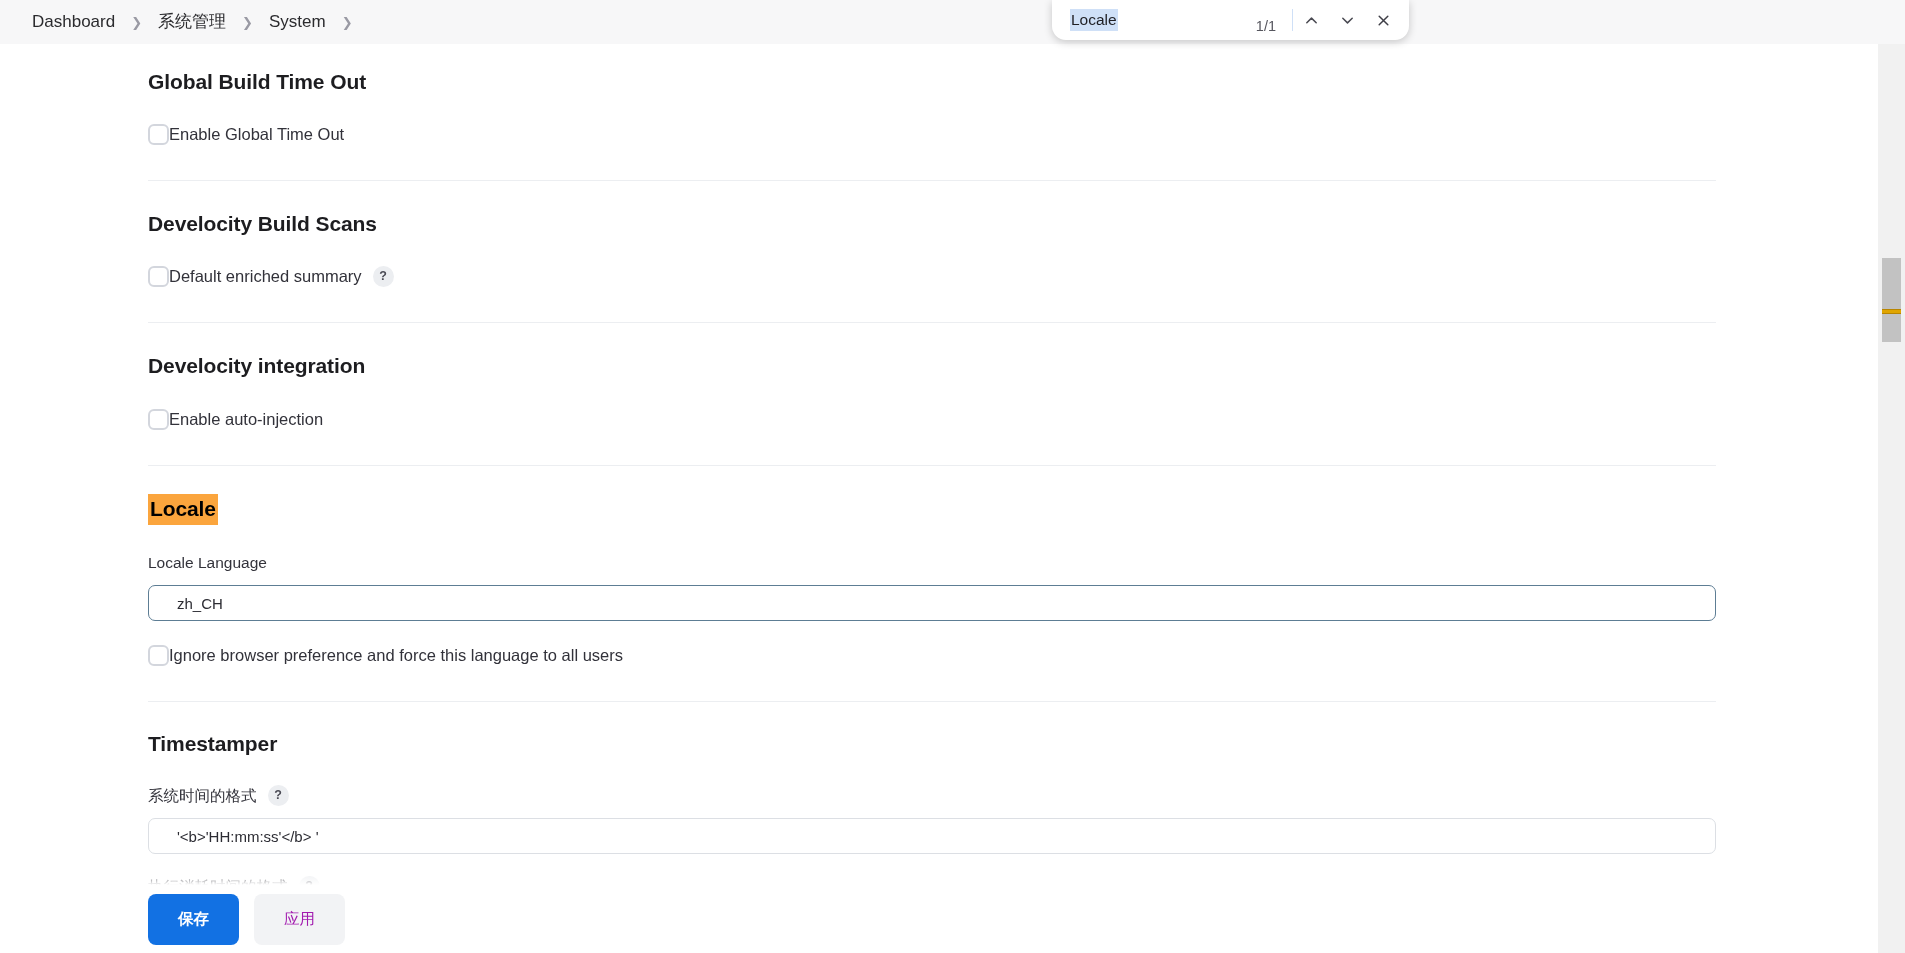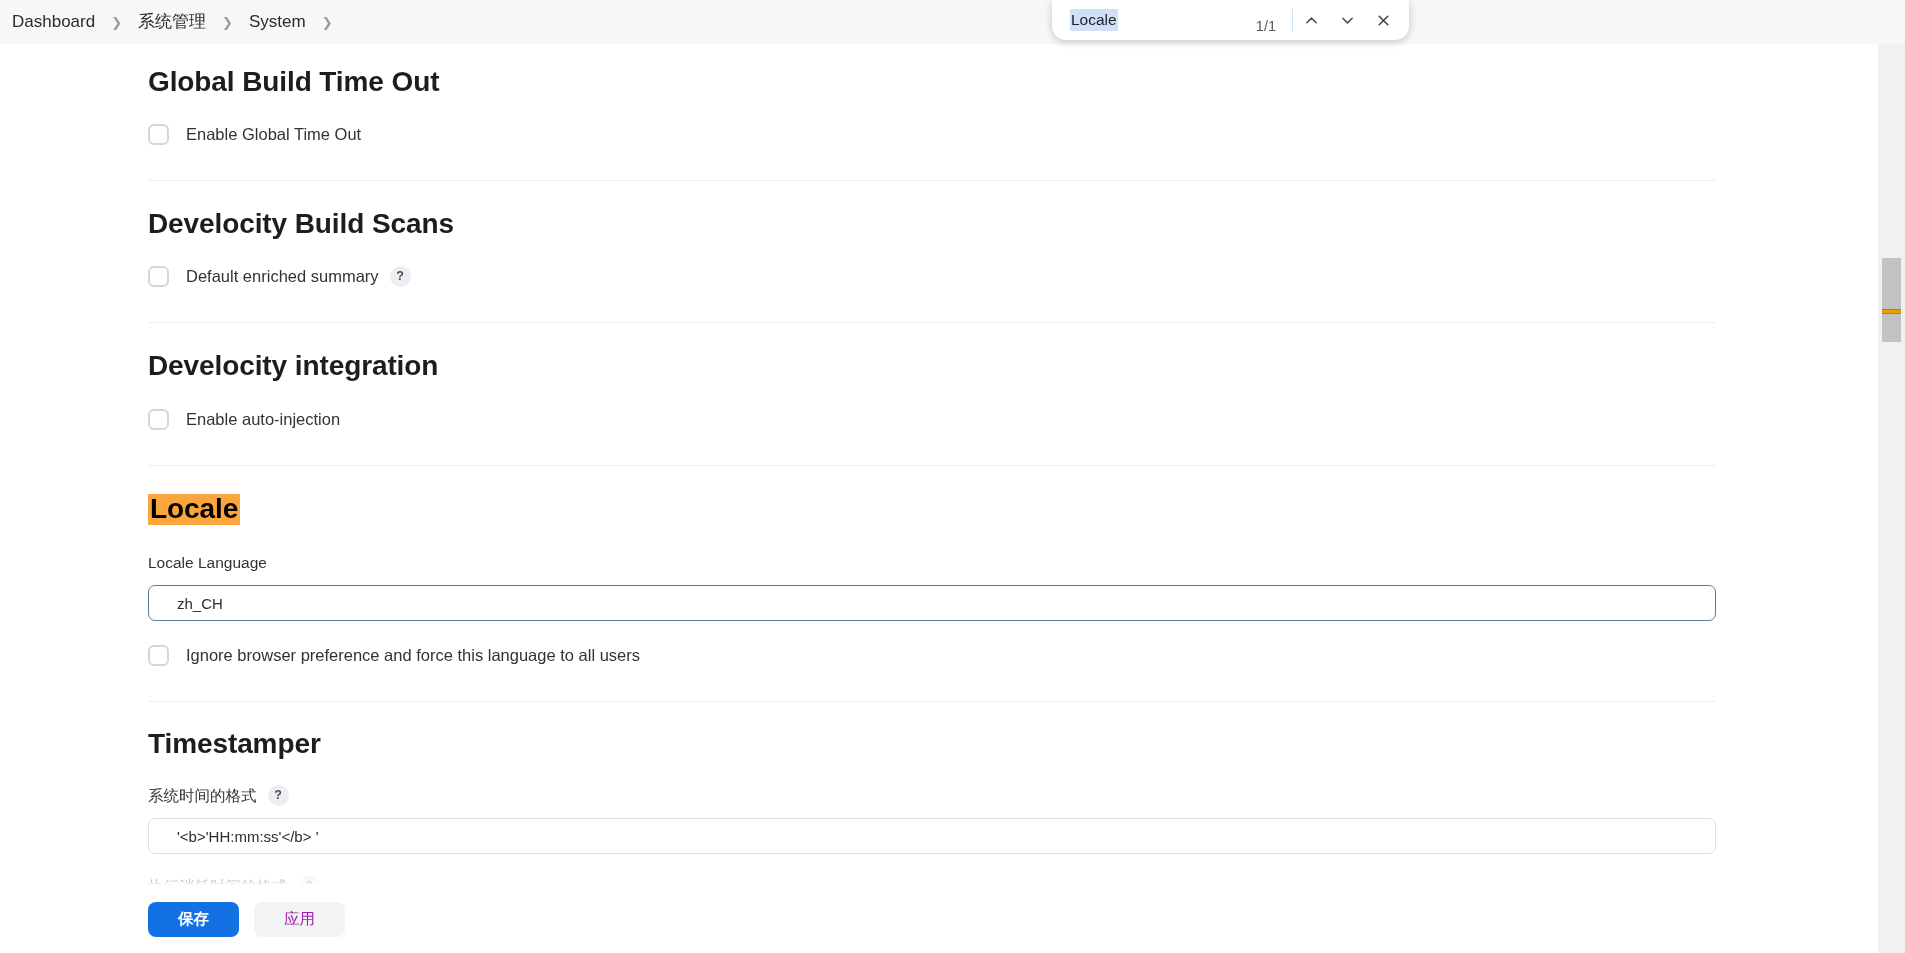--- a/index.html
+++ b/index.html
@@ -14,21 +14,21 @@
 
   
   .breadcrumb-bar {
     position: absolute;
     top: 0; left: 0;
     width: 1905px;
     height: 44px;
     background: #f7f7f8;
     display: flex;
     align-items: center;
-    padding-left: 6px;
+    padding-left: 26px;
     z-index: 5;
   }
   .crumb {
     font-size: 17px;
     color: #2b2b2e;
     padding: 2px 6px;
     white-space: nowrap;
     line-height: 22px;
   }
   .crumb-sep {
@@ -47,21 +47,21 @@
     width: 1878px;
     height: 909px;
     background: #ffffff;
     overflow: hidden;
   }
   .inner {
     padding-left: 148px;
     padding-top: 10px;
   }
   .section-title {
-    font-size: 28px;
+    font-size: 21px;
     font-weight: bold;
     color: #1d1d20;
     letter-spacing: -0.1px;
     line-height: 28px;
   }
   .section-title.hl {
     background: #fba53d;
     display: inline-block;
     padding: 1px 2px 2px 2px;
     color: #000000;
@@ -82,21 +82,20 @@
   .cb {
     width: 21px; height: 21px;
     border: 2px solid #d3d6dd;
     border-radius: 6px;
     background: #ffffff;
     flex: 0 0 auto;
   }
   .cb-label {
     font-size: 16.5px;
     color: #32323a;
-    margin-left: 17px;
     white-space: nowrap;
     line-height: 22px;
   }
 
   
   .help {
     width: 21px; height: 21px;
     border-radius: 50%;
     background: #eceef1;
     color: #4b4b55;
@@ -143,21 +142,21 @@
     width: 1878px;
     height: 68px;
     background: #ffffff;
     display: flex;
     align-items: center;
     padding-left: 148px;
     gap: 15px;
     z-index: 6;
   }
   .btn {
-    height: 35px;
+    height: 51px;
     border-radius: 8px;
     font-size: 15.5px;
     display: inline-flex;
     align-items: center;
     justify-content: center;
     border: none;
     cursor: pointer;
     font-family: "Liberation Sans", "DejaVu Sans", sans-serif;
   }
   .btn-primary {

